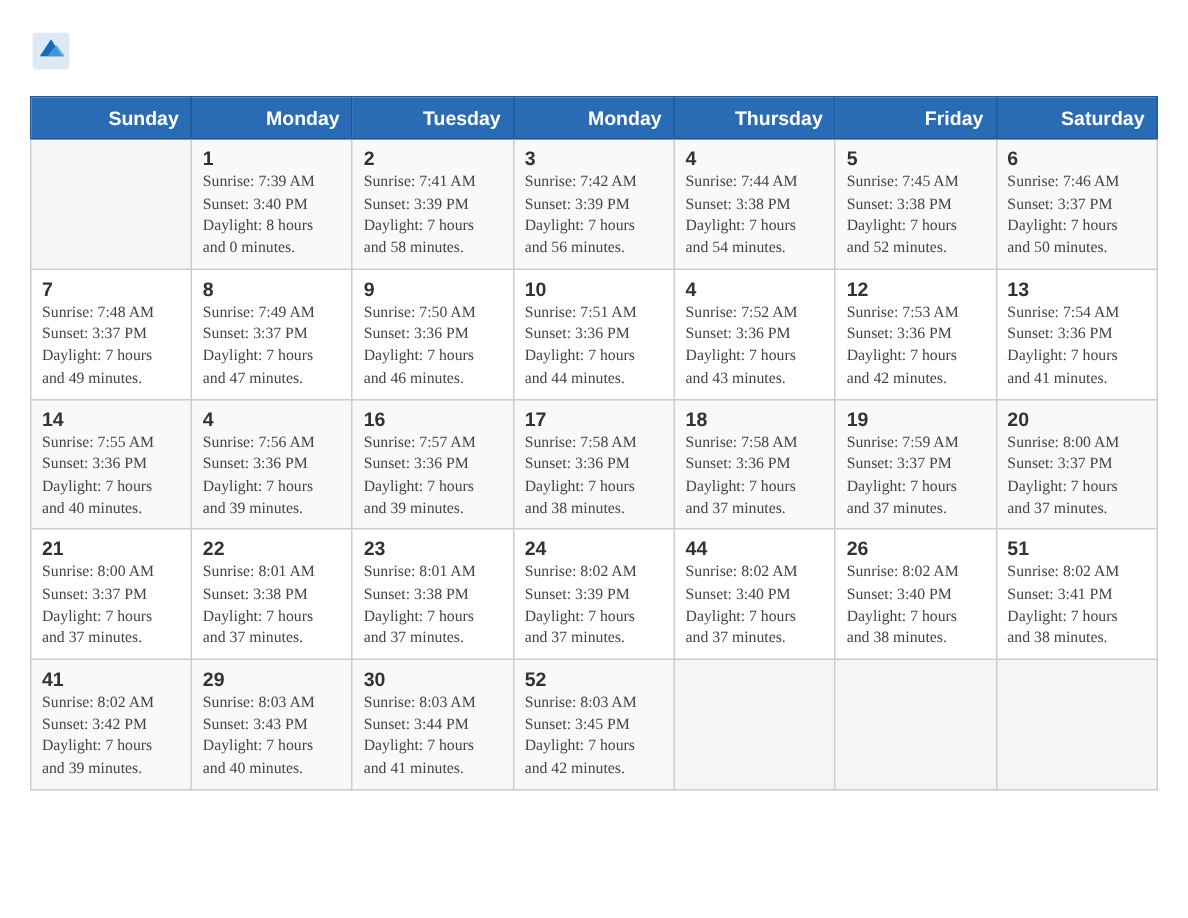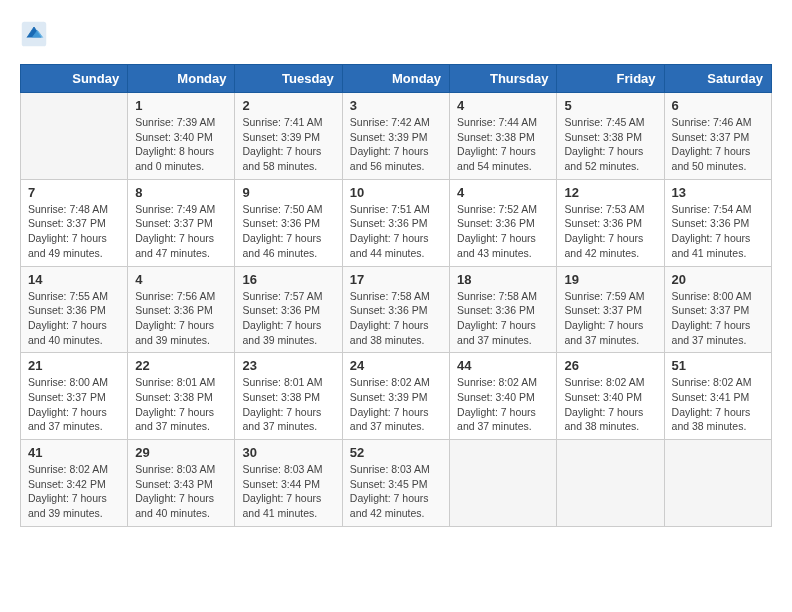--- a/index.html
+++ b/index.html
@@ -78,20 +78,21 @@
       font-weight: bold;
       font-size: 13px;
       color: #333;
       margin-bottom: 2px;
       display: block;
     }
     .day-info {
       color: #444;
       font-size: 10.5px;
       line-height: 1.4;
+      font-family: Liberation Serif, serif;
     }
     .empty-cell {
       background: #f5f5f5 !important;
     }
   </style>
 </head>
 <body>
 
 <div class="header-section">
   <div class="logo">

